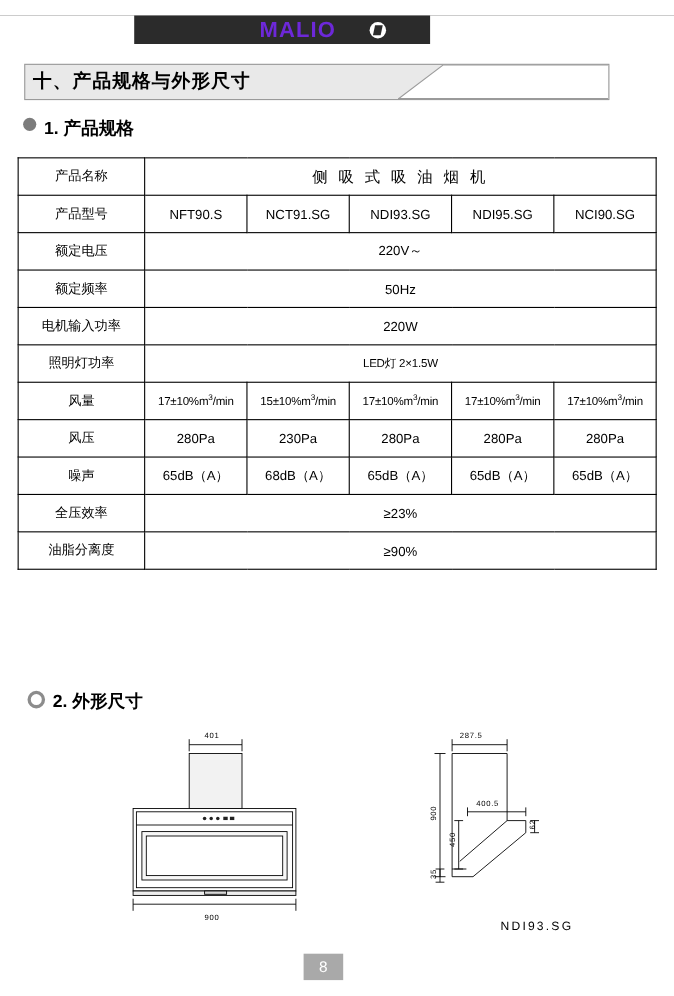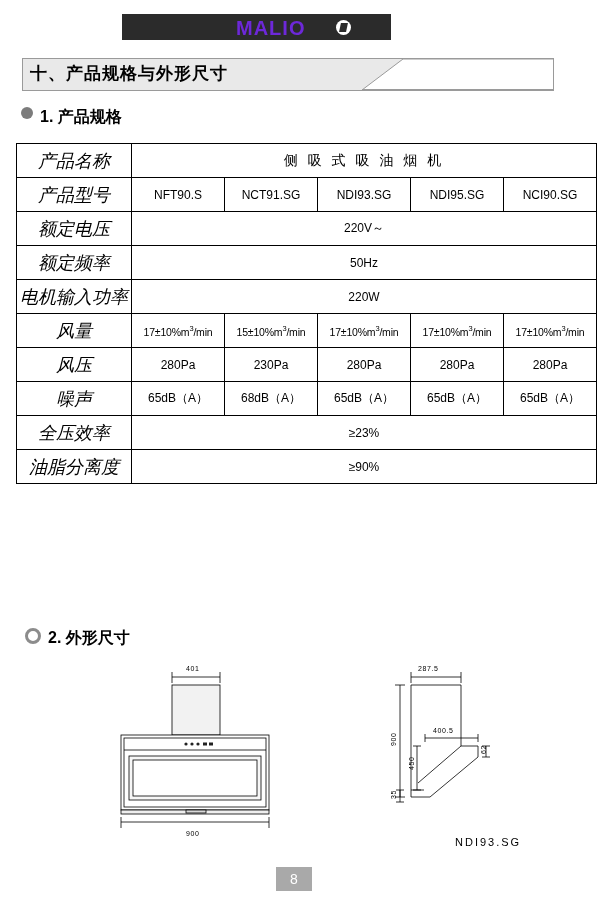--- a/index.html
+++ b/index.html
@@ -126,23 +126,22 @@
     border: 1px solid #000000;
     text-align: center;
     vertical-align: middle;
     font-size: 12.5px;
     height: 33px;
     padding: 0 2px;
     white-space: nowrap;
   }
   table.spec td.label {
     width: 110px;
-    font-size: 18px;
+    font-size: 12px;
     font-weight: normal;
-    font-style: italic;
   }
   table.spec td.tight {
     font-size: 10.5px;
     letter-spacing: -0.2px;
   }
   table.spec td.med {
     font-size: 12px;
   }
   table.spec td.title-row {
     font-size: 14px;
@@ -234,20 +233,24 @@
     </tr>
     <tr>
       <td class="label">额定频率</td>
       <td colspan="5" class="med">50Hz</td>
     </tr>
     <tr>
       <td class="label">电机输入功率</td>
       <td colspan="5" class="med">220W</td>
     </tr>
     <tr>
+      <td class="label">照明灯功率</td>
+      <td colspan="5" class="tight">LED灯   2×1.5W</td>
+    </tr>
+    <tr>
       <td class="label">风量</td>
       <td class="tight">17±10%m<sup>3</sup>/min</td>
       <td class="tight">15±10%m<sup>3</sup>/min</td>
       <td class="tight">17±10%m<sup>3</sup>/min</td>
       <td class="tight">17±10%m<sup>3</sup>/min</td>
       <td class="tight">17±10%m<sup>3</sup>/min</td>
     </tr>
     <tr>
       <td class="label">风压</td>
       <td class="med">280Pa</td>

